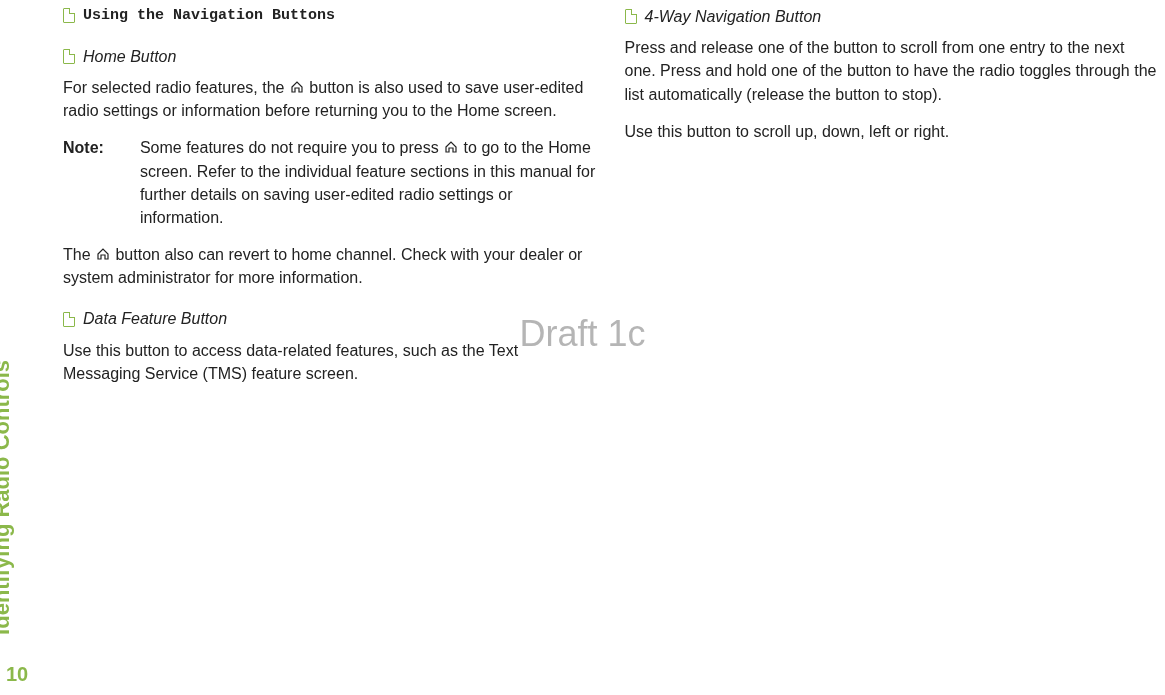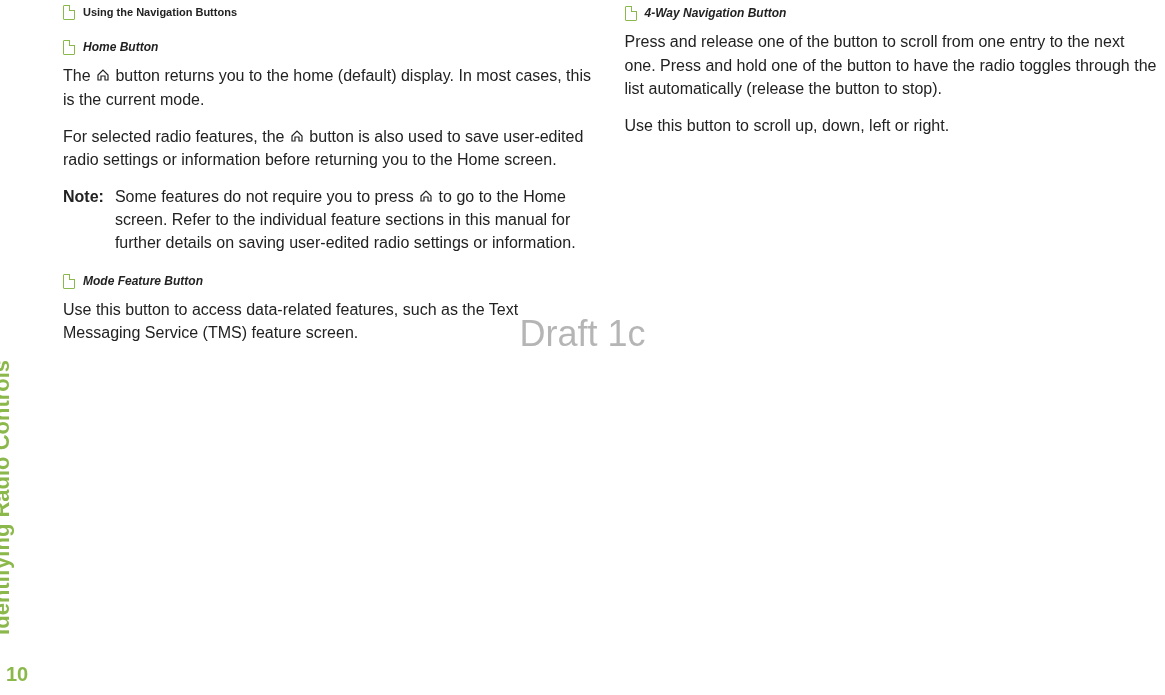--- a/index.html
+++ b/index.html
@@ -45,27 +45,28 @@
       left: 63px;
       top: 5px;
       width: 1095px;
       display: flex;
       gap: 28px;
     }
     .col {
       width: 536px;
     }
     .heading-l1 {
-      font-size: 11px;
+      font-size: 15px;
       font-weight: bold;
       margin-bottom: 10px;
+      font-family: Liberation Mono, monospace;
     }
     .heading-l2 {
-      font-size: 12px;
-      font-weight: bold;
+      font-size: 16px;
+      font-weight: normal;
       font-style: italic;
       margin-top: 18px;
       margin-bottom: 8px;
       text-align: right;
     }
     .heading-row {
       display: flex;
       align-items: center;
       gap: 8px;
     }
@@ -83,21 +84,21 @@
       position: absolute;
       top: -1px; right: -1px;
       width: 5px; height: 5px;
       background: #fff;
       border-left: 1.2px solid #8bb84a;
       border-bottom: 1.2px solid #8bb84a;
     }
     p { margin-bottom: 14px; }
     .note-block {
       display: flex;
-      gap: 11px;
+      gap: 36px;
       margin-bottom: 14px;
     }
     .note-label { font-weight: bold; flex-shrink: 0; }
     .note-body { }
     .home-icon {
       display: inline-block;
       position: relative;
       width: 14px;
       height: 12px;
       vertical-align: baseline;
@@ -132,45 +133,45 @@
     <div class="heading-row heading-l1">
       <span class="doc-icon"></span>
       <span>Using the Navigation Buttons</span>
     </div>
 
     <div class="heading-row heading-l2">
       <span class="doc-icon"></span>
       <span>Home Button</span>
     </div>
 
-    <p>
-      <span>The </span><span class="home-icon"><svg viewBox="0 0 14 12" width="14" height="12">
-            <path d="M2 6 L7 1 L12 6 L12 11 L9 11 L9 7 L5 7 L5 11 L2 11 Z" fill="none" stroke="#222" stroke-width="1.2"></path>
-          </svg></span><span> button returns you to the home (default) display. In most cases, this is the current mode.</span>
-    </p>
 
     <p>
       <span>For selected radio features, the </span><span class="home-icon"><svg viewBox="0 0 14 12" width="14" height="12">
             <path d="M2 6 L7 1 L12 6 L12 11 L9 11 L9 7 L5 7 L5 11 L2 11 Z" fill="none" stroke="#222" stroke-width="1.2"></path>
           </svg></span><span> button is also used to save user-edited radio settings or information before returning you to the Home screen.</span>
     </p>
 
     <div class="note-block">
       <div class="note-label">Note:</div>
       <div class="note-body">
         <span>Some features do not require you to press </span><span class="home-icon"><svg viewBox="0 0 14 12" width="14" height="12">
               <path d="M2 6 L7 1 L12 6 L12 11 L9 11 L9 7 L5 7 L5 11 L2 11 Z" fill="none" stroke="#222" stroke-width="1.2"></path>
             </svg></span><span> to go to the Home screen. Refer to the individual feature sections in this manual for further details on saving user-edited radio settings or information.</span>
       </div>
     </div>
 
+    <p>
+      <span>The </span><span class="home-icon"><svg viewBox="0 0 14 12" width="14" height="12">
+            <path d="M2 6 L7 1 L12 6 L12 11 L9 11 L9 7 L5 7 L5 11 L2 11 Z" fill="none" stroke="#222" stroke-width="1.2"></path>
+          </svg></span><span> button also can revert to home channel. Check with your dealer or system administrator for more information.</span>
+    </p>
 
     <div class="heading-row heading-l2">
       <span class="doc-icon"></span>
-      <span>Mode Feature Button</span>
+      <span>Data Feature Button</span>
     </div>
 
     <p>Use this button to access data-related features, such as the Text Messaging Service (TMS) feature screen.</p>
 
   </div>
 
   <div class="col">
 
     <div class="heading-row heading-l2" style="margin-top:0">
       <span class="doc-icon"></span>

